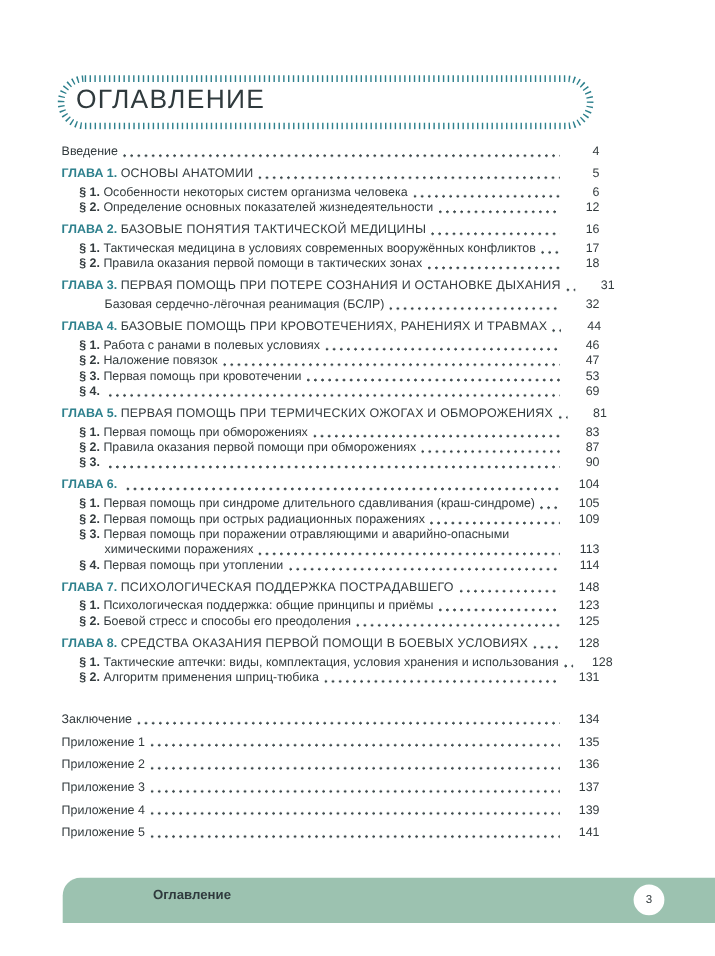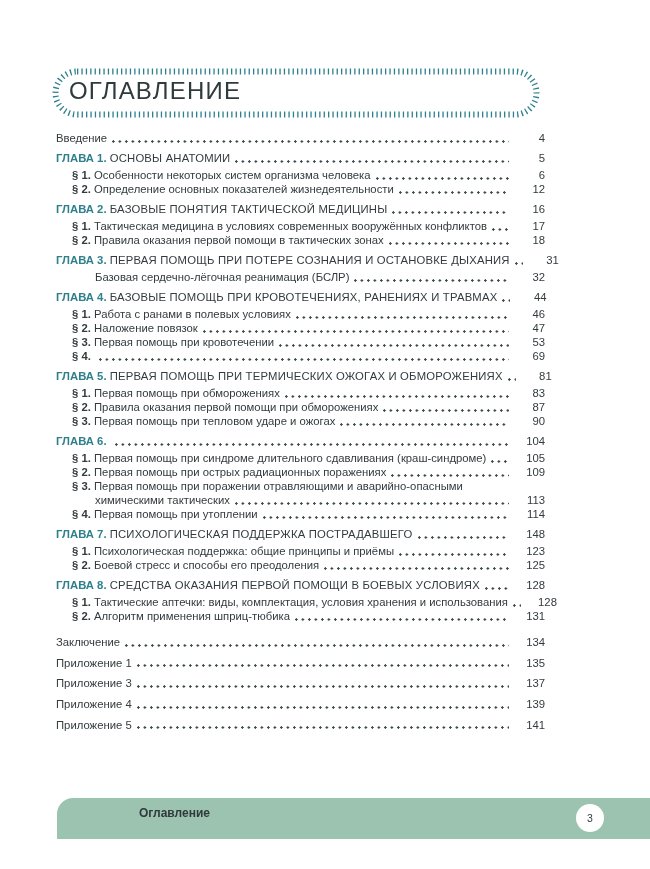--- a/index.html
+++ b/index.html
@@ -47,21 +47,21 @@
     font-size: 11.3px;
     line-height: 14px;
     white-space: nowrap;
   }
   .row .prefix { font-weight: 700; white-space: pre; }
   .row.chapter { margin-top: 6px; margin-bottom: 3px; }
   .row.chapter .prefix { color: #2e808d; }
   .row.chapter .title { letter-spacing: 0.2px; }
   .row.section, .row.section2-first { padding-left: 16px; }
   .row.subsection, .row.section2-cont { padding-left: 39px; }
-  .row.conclusion { margin-top: 12px; }
+  .row.conclusion { margin-top: 24px; }
   .row.appendix { margin-top: 6.7px; }
   .dots {
     flex: 1;
     min-width: 8px;
     height: 3px;
     align-self: flex-end;
     margin: 0 10px 2.5px 5px;
     background-image: radial-gradient(circle at 1.3px 1.5px, #3e4a4d 1.05px, transparent 1.35px);
     background-size: 6.5px 3px;
     background-repeat: repeat-x;
@@ -206,21 +206,20 @@
         <span class="pageno">83</span>
       </div>
       <div class="row section">
         <span class="prefix">§ 2. </span>
         <span class="title">Правила оказания первой помощи при обморожениях</span>
         <span class="dots"></span>
         <span class="pageno">87</span>
       </div>
       <div class="row section">
         <span class="prefix">§ 3. </span>
-        <span class="title">Первая помощь при тепловом ударе и ожогах</span>
         <span class="dots"></span>
         <span class="pageno">90</span>
       </div>
       <div class="row chapter">
         <span class="prefix">ГЛАВА 6. </span>
         <span class="dots"></span>
         <span class="pageno">104</span>
       </div>
       <div class="row section">
         <span class="prefix">§ 1. </span>
@@ -232,21 +231,21 @@
         <span class="prefix">§ 2. </span>
         <span class="title">Первая помощь при острых радиационных поражениях</span>
         <span class="dots"></span>
         <span class="pageno">109</span>
       </div>
       <div class="row section2-first">
         <span class="prefix">§ 3. </span>
         <span class="title">Первая помощь при поражении отравляющими и аварийно-опасными</span>
       </div>
       <div class="row section2-cont">
-        <span class="title">химическими тактических</span>
+        <span class="title">химическими поражениях</span>
         <span class="dots"></span>
         <span class="pageno">113</span>
       </div>
       <div class="row section">
         <span class="prefix">§ 4. </span>
         <span class="title">Первая помощь при утоплении</span>
         <span class="dots"></span>
         <span class="pageno">114</span>
       </div>
       <div class="row chapter">
@@ -287,20 +286,25 @@
       </div>
       <div class="row conclusion">
         <span class="title">Заключение</span>
         <span class="dots"></span>
         <span class="pageno">134</span>
       </div>
       <div class="row appendix">
         <span class="title">Приложение 1</span>
         <span class="dots"></span>
         <span class="pageno">135</span>
+      </div>
+      <div class="row appendix">
+        <span class="title">Приложение 2</span>
+        <span class="dots"></span>
+        <span class="pageno">136</span>
       </div>
       <div class="row appendix">
         <span class="title">Приложение 3</span>
         <span class="dots"></span>
         <span class="pageno">137</span>
       </div>
       <div class="row appendix">
         <span class="title">Приложение 4</span>
         <span class="dots"></span>
         <span class="pageno">139</span>

